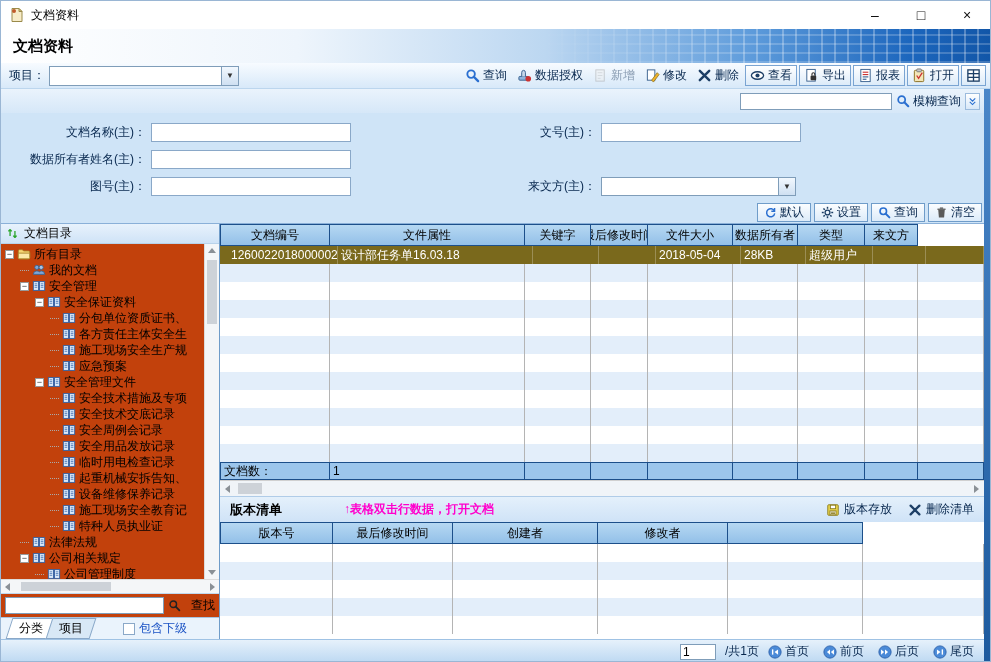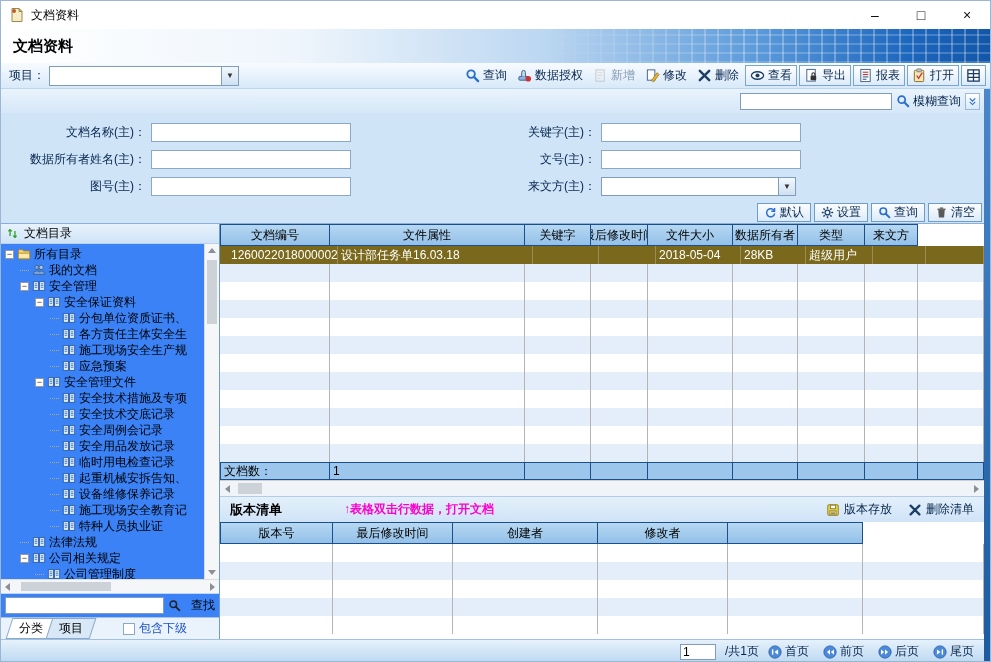--- a/index.html
+++ b/index.html
@@ -52,21 +52,21 @@
   .f-input{width:200px;height:19px;border:1px solid #8aa8c8;background:#fff;font-size:12px;}
   .f-select{width:195px;height:19px;border:1px solid #7f9db9;background:#fff;display:flex;}
 
   
   .action-row{height:22px;background:#cfe4f7;display:flex;justify-content:flex-end;align-items:center;gap:3px;padding-right:8px;}
   .fa-btn{display:flex;align-items:center;gap:3px;border:1px solid #6f9cc9;background:linear-gradient(#fbfdff,#dcebf9);height:19px;padding:0 6px;color:#06264d;}
   .fa-btn .icon{width:13px;height:13px;}
 
   
   .content{display:flex;height:416px;border-top:1px solid #8ab0d8;background:#fff;}
-  .left-panel{width:219px;border-right:1px solid #6f9cc9;display:flex;flex-direction:column;background:#3b82f6;}
+  .left-panel{width:219px;border-right:1px solid #6f9cc9;display:flex;flex-direction:column;background:#c2410c;}
   .tree-header{height:20px;background:linear-gradient(#e8f2fc,#cfe3f7);display:flex;align-items:center;gap:5px;padding-left:5px;border-bottom:1px solid #b8d2ea;flex:none;}
   .tree-header .icon{width:13px;height:13px;}
   .tree-body{flex:1;position:relative;overflow:hidden;padding-top:2px;padding-right:15px;}
   .tree-item{height:16px;display:flex;align-items:center;gap:3px;white-space:nowrap;overflow:hidden;}
   .expander{width:9px;height:9px;border:1px solid #999;background:#fff;font-size:9px;line-height:6px;text-align:center;color:#333;flex:none;}
   .guide{width:9px;height:0;border-bottom:1px dotted #aaa;flex:none;}
   .tree-ic{width:14px;height:14px;flex:none;}
   .tree-label{overflow:hidden;}
   .vscroll{position:absolute;right:0;top:0;bottom:0;width:15px;background:#f4f6f8;border-left:1px solid #dcdcdc;display:flex;flex-direction:column;align-items:center;justify-content:space-between;padding:4px 0;}
   .vthumb{position:absolute;top:16px;right:2px;width:10px;height:64px;background:#cdd2d8;}
@@ -281,24 +281,20 @@
         <span class="f-label">数据所有者姓名(主)：</span>
         <input class="f-input" value="" style="">
       </div>
       <div class="f-row">
         <span class="f-label">图号(主)：</span>
         <input class="f-input" value="" style="">
       </div>
     </div>
     <div class="f-col right">
       <div class="f-row">
-        <span class="f-label">关键字(主)：</span>
-        <input class="f-input" value="" style="">
-      </div>
-      <div class="f-row">
         <span class="f-label">文号(主)：</span>
         <input class="f-input" value="" style="">
       </div>
       <div class="f-row">
         <span class="f-label">来文方(主)：</span>
         <div class="f-select">
           <div class="combo-val"></div>
           <div class="combo-btn">▼</div>
         </div>
       </div>

